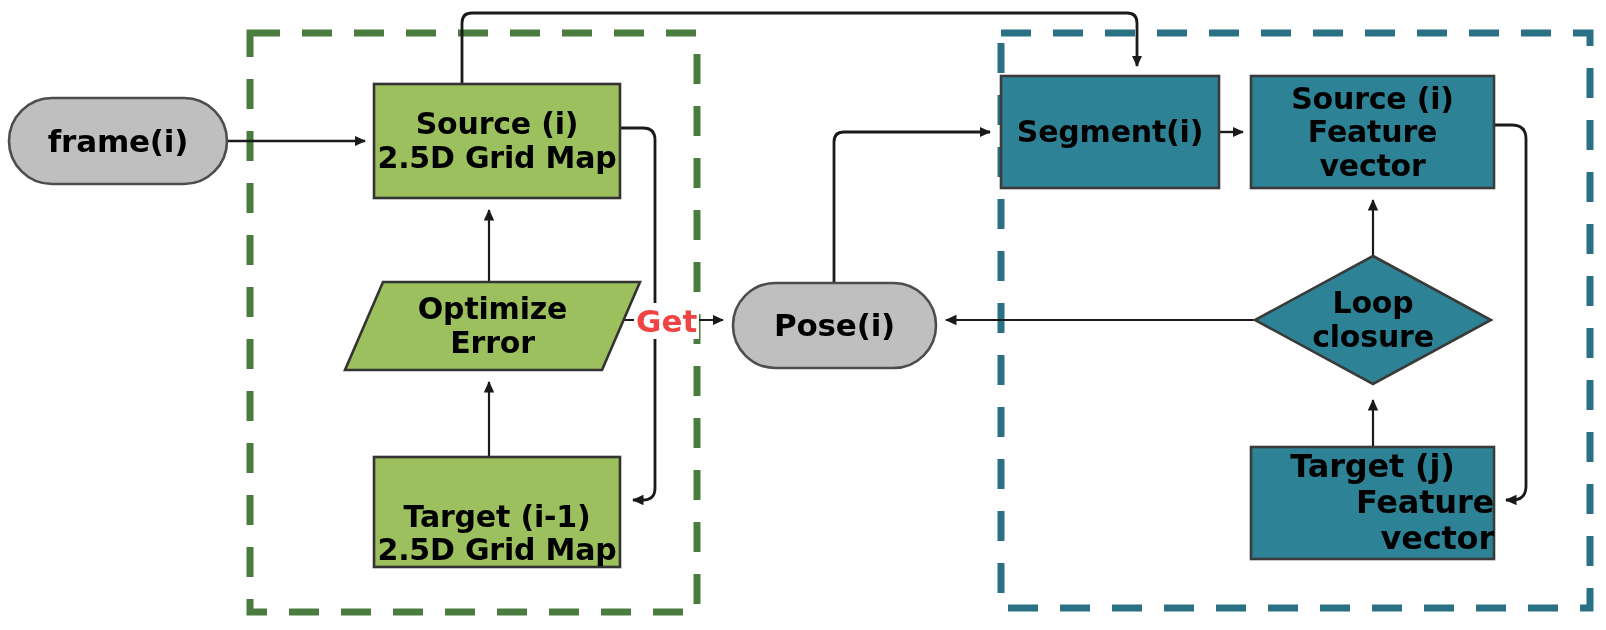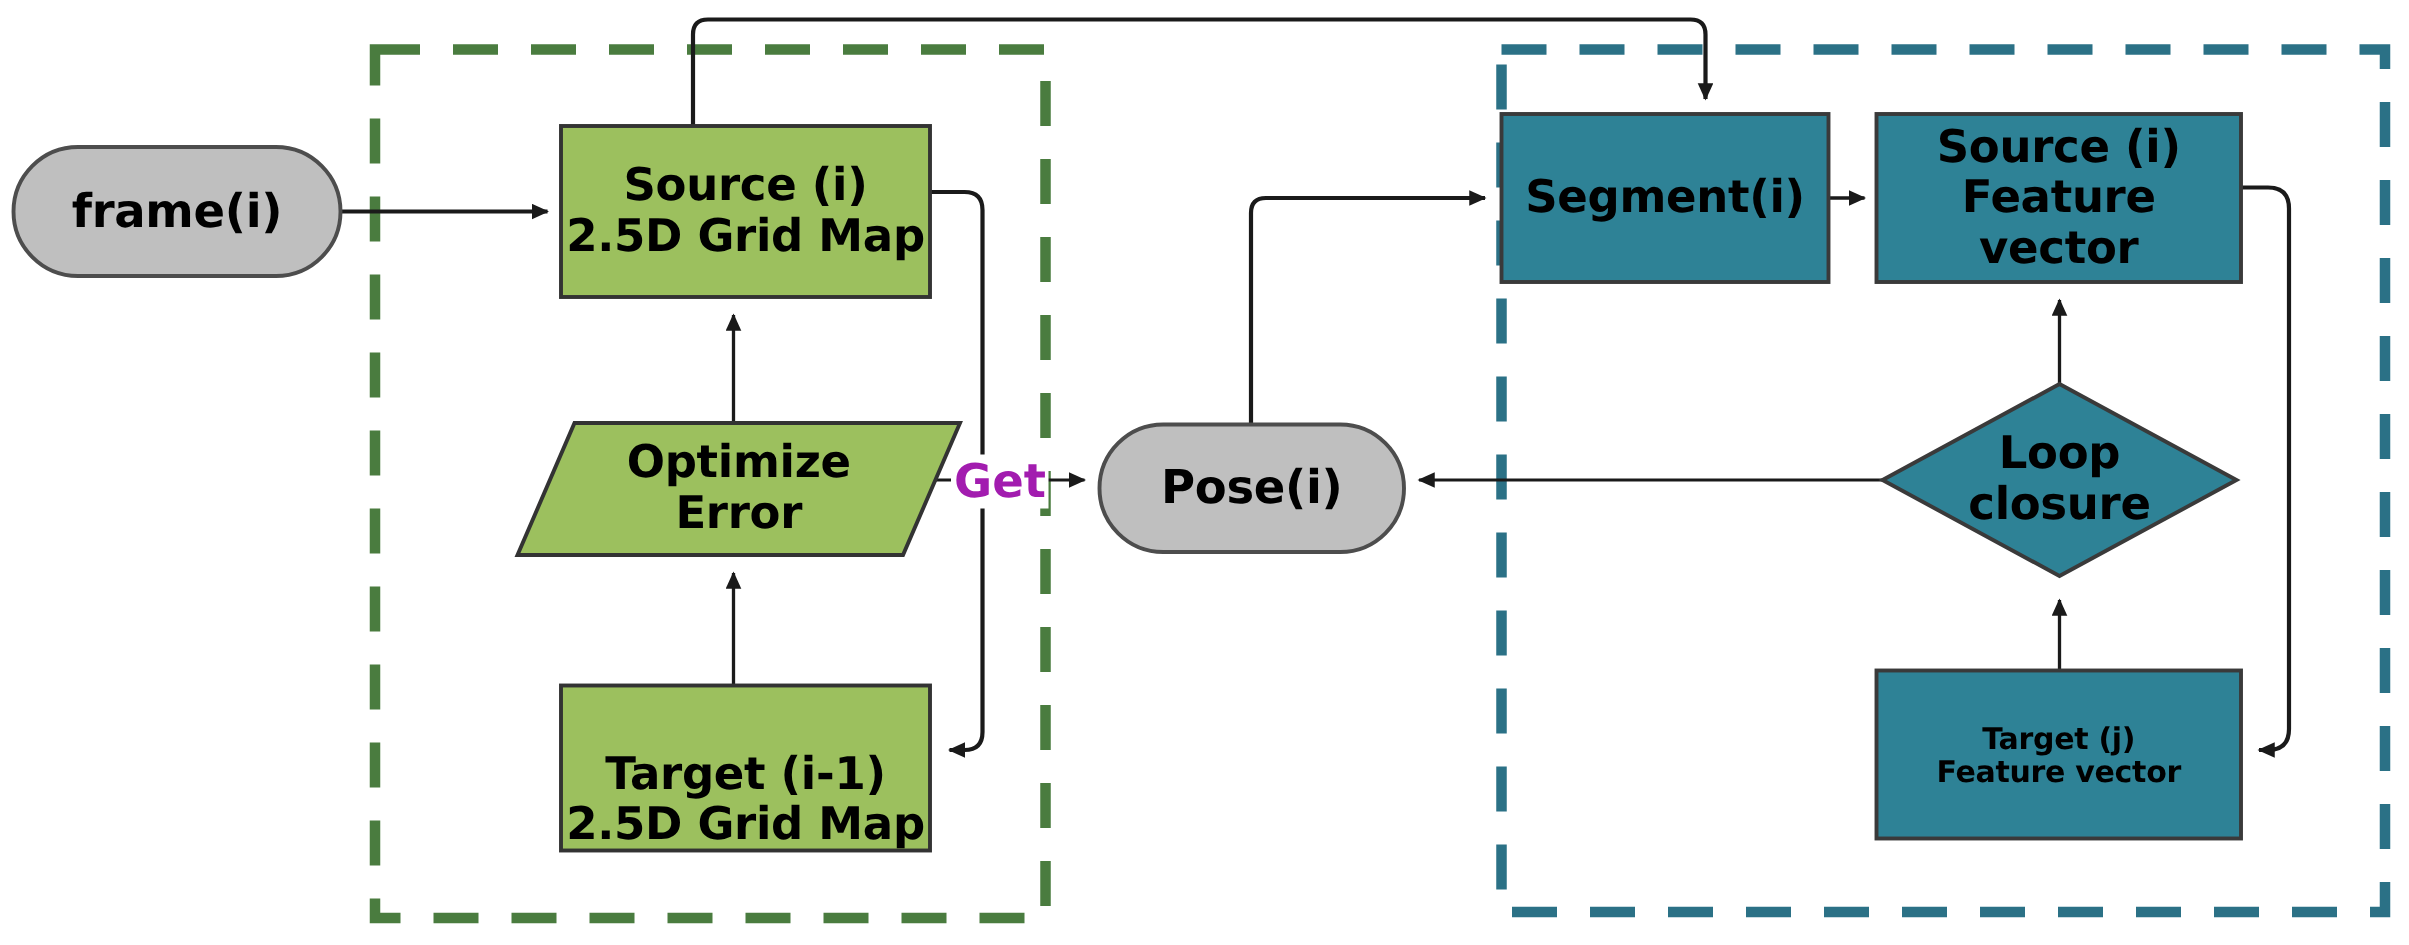--- a/index.html
+++ b/index.html
@@ -31,21 +31,21 @@
     text-align: center;
     font-weight: bold;
     color: #000000;
     pointer-events: none;
     line-height: 1.12;
     letter-spacing: -0.2px;
   }
   .edge-label {
     position: absolute;
     font-weight: bold;
-    color: #a21caf;
+    color: #ef4444;
     background: #ffffff;
     padding: 0 2px;
     white-space: nowrap;
   }
 </style>
 </head>
 <body>
 
 <div id="diagram-root">
 
@@ -136,21 +136,21 @@
   <div class="node-label" style="left:1251px; top:76px; width:243px; height:112px; font-size:30px;">
     <span>Source (i)</span>
     <span>Feature vector</span>
   </div>
 
   <div class="node-label" style="left:1283px; top:276px; width:180px; height:88px; font-size:30px;">
     <span>Loop</span>
     <span>closure</span>
   </div>
 
-  <div class="node-label" style="left:1251px; top:447px; width:243px; height:112px; font-size:20px;">
+  <div class="node-label" style="left:1251px; top:447px; width:243px; height:112px; font-size:32px;text-align:right;">
     <span>Target (j)</span>
     <span>Feature vector</span>
   </div>
 
   <div class="edge-label" style="left:634px; top:303px; font-size:31px;">Get</div>
 
 
 </div>
 
 </body></html>

